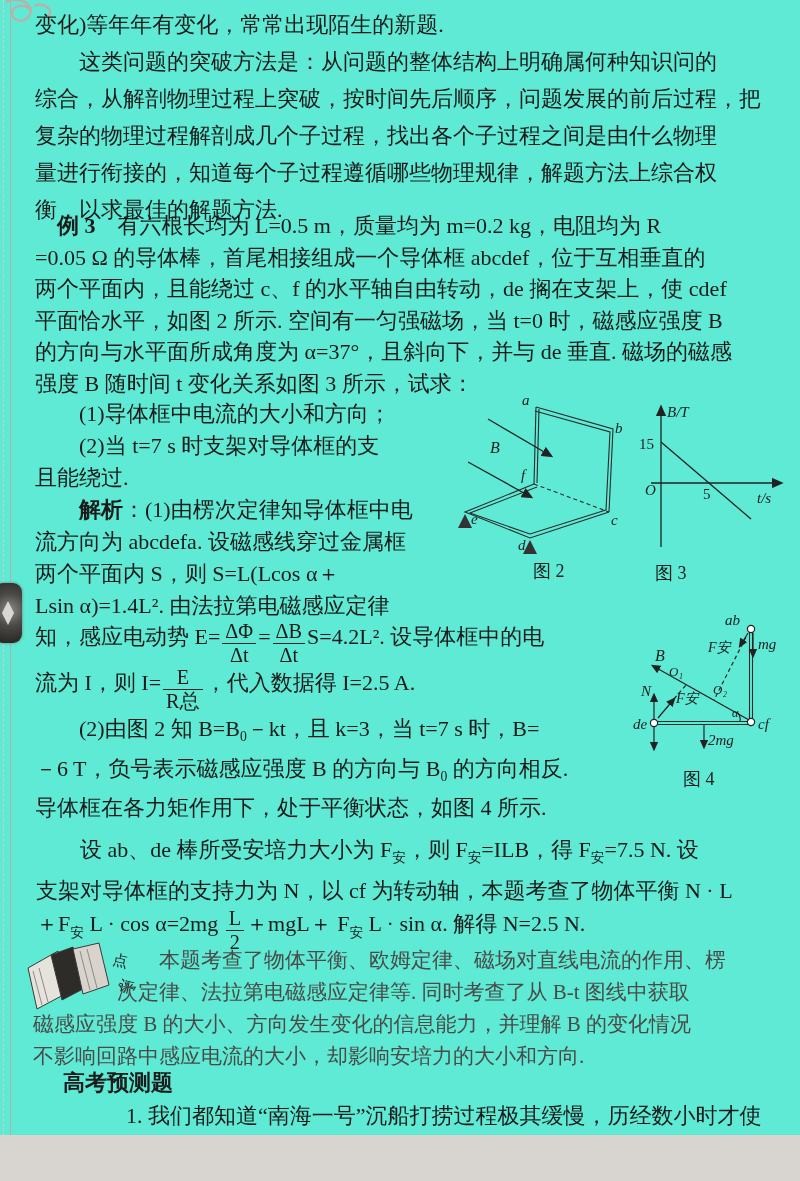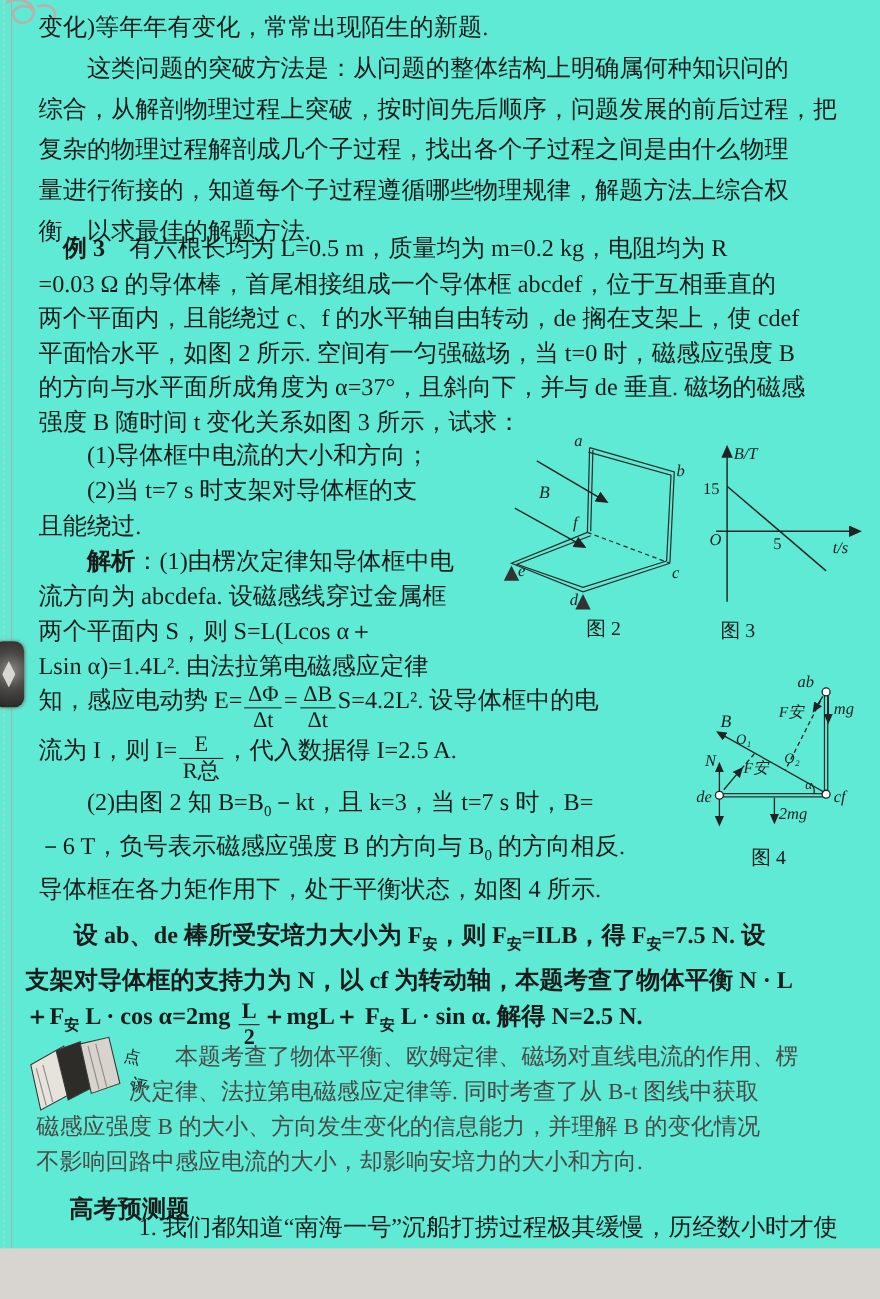--- a/index.html
+++ b/index.html
@@ -55,21 +55,21 @@
       <div class="line">变化)等年年有变化，常常出现陌生的新题.</div>
       <div class="line">　　这类问题的突破方法是：从问题的整体结构上明确属何种知识问的</div>
       <div class="line">综合，从解剖物理过程上突破，按时间先后顺序，问题发展的前后过程，把</div>
       <div class="line">复杂的物理过程解剖成几个子过程，找出各个子过程之间是由什么物理</div>
       <div class="line">量进行衔接的，知道每个子过程遵循哪些物理规律，解题方法上综合权</div>
       <div class="line">衡，以求最佳的解题方法.</div>
     </div>
 
   <div class="tb lh31" style="left:35px;top:210px;width:750px;">
       <div class="line">　<b>例 3</b>　有六根长均为 L=0.5 m，质量均为 m=0.2 kg，电阻均为 R</div>
-      <div class="line">=0.03 Ω 的导体棒，首尾相接组成一个导体框 abcdef，位于互相垂直的</div>
+      <div class="line">=0.05 Ω 的导体棒，首尾相接组成一个导体框 abcdef，位于互相垂直的</div>
       <div class="line">两个平面内，且能绕过 c、f 的水平轴自由转动，de 搁在支架上，使 cdef</div>
       <div class="line">平面恰水平，如图 2 所示. 空间有一匀强磁场，当 t=0 时，磁感应强度 B</div>
       <div class="line">的方向与水平面所成角度为 α=37°，且斜向下，并与 de 垂直. 磁场的磁感</div>
       <div class="line">强度 B 随时间 t 变化关系如图 3 所示，试求：</div>
     </div>
 
   <div class="tb lh32" style="left:35px;top:398px;width:400px;">
       <div class="line">　　(1)导体框中电流的大小和方向；</div>
       <div class="line">　　(2)当 t=7 s 时支架对导体框的支</div>
       <div class="line">且能绕过.</div>
@@ -80,21 +80,21 @@
     </div>
 
   <div class="tb lh31" style="left:35px;top:620px;width:590px;">
       <div class="line">知，感应电动势 E=<span class="frac"><span class="num">ΔΦ</span><span class="den">Δt</span></span>=<span class="frac"><span class="num">ΔB</span><span class="den">Δt</span></span>S=4.2L². 设导体框中的电</div>
       <div class="line">流为 I，则 I=<span class="frac"><span class="num">E</span><span class="den">R总</span></span>，代入数据得 I=2.5 A.</div>
       <div class="line">　　(2)由图 2 知 B=B<sub>0</sub>－kt，且 k=3，当 t=7 s 时，B=</div>
       <div class="line">－6 T，负号表示磁感应强度 B 的方向与 B<sub>0</sub> 的方向相反.</div>
       <div class="line">导体框在各力矩作用下，处于平衡状态，如图 4 所示.</div>
     </div>
 
-  <div class="tb lh33" style="left:23px;top:833px;width:750px;font-weight:bold;">
+  <div class="tb lh33" style="left:36px;top:833px;width:750px;">
       <div class="line">　　设 ab、de 棒所受安培力大小为 F<sub>安</sub>，则 F<sub>安</sub>=ILB，得 F<sub>安</sub>=7.5 N. 设</div>
       <div class="line">支架对导体框的支持力为 N，以 cf 为转动轴，本题考查了物体平衡 N · L</div>
       <div class="line">＋F<sub>安</sub> L · cos α=2mg <span class="frac"><span class="num">L</span><span class="den">2</span></span>＋mgL＋ F<sub>安</sub> L · sin α. 解得 N=2.5 N.</div>
     </div>
 
   <svg class="fig" style="left:438px;top:393px" width="190" height="196">
     <defs>
         <marker id="ah2" markerWidth="9" markerHeight="8" refX="7" refY="4" orient="auto">
       <path d="M0,0 L9,4 L0,8 z" fill="#222"></path>
         </marker>
@@ -205,19 +205,19 @@
     <text x="98" y="52" font-size="15" fill="#5a5a58" transform="rotate(12 98 52)">评</text>
   </svg>
 
   <div class="tb lh32 comment" style="left:22px;top:944px;width:768px;margin-left:11px;">
       <div class="line">　　　　　　本题考查了物体平衡、欧姆定律、磁场对直线电流的作用、楞</div>
       <div class="line">　　　　次定律、法拉第电磁感应定律等. 同时考查了从 B-t 图线中获取</div>
       <div class="line">磁感应强度 B 的大小、方向发生变化的信息能力，并理解 B 的变化情况</div>
       <div class="line">不影响回路中感应电流的大小，却影响安培力的大小和方向.</div>
     </div>
 
-  <div class="tb heading" style="left:63px;top:1068px;margin-top:16px;">高考预测题</div>
+  <div class="tb heading" style="left:63px;top:1068px;">高考预测题</div>
   <div class="tb lh35" style="left:20px;top:1098px;width:766px;">
       <div class="line">　　　1. 我们都知道“南海一号”沉船打捞过程极其缓慢，历经数小时才使</div>
       <div class="line">宝船连同沉箱浮出水面(如图 5 所示)并顺利进入模拟的海底水晶宫中，</div>
     </div>
 
 </div>
 
 </body></html>

